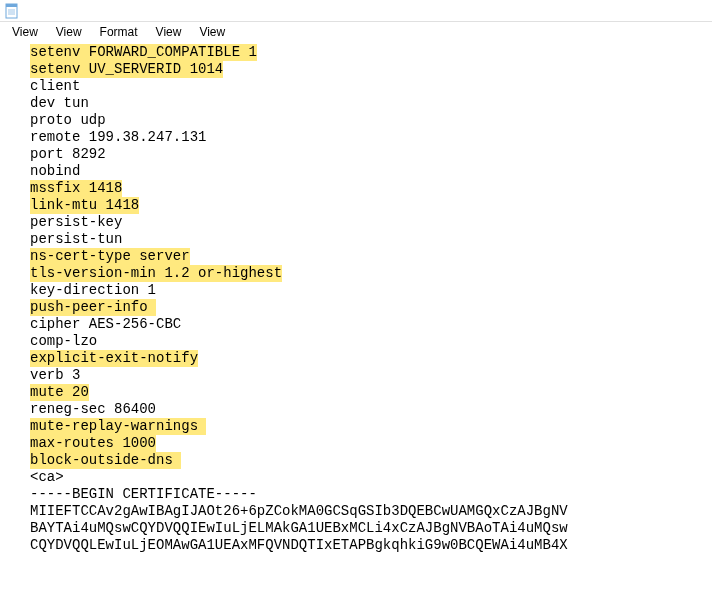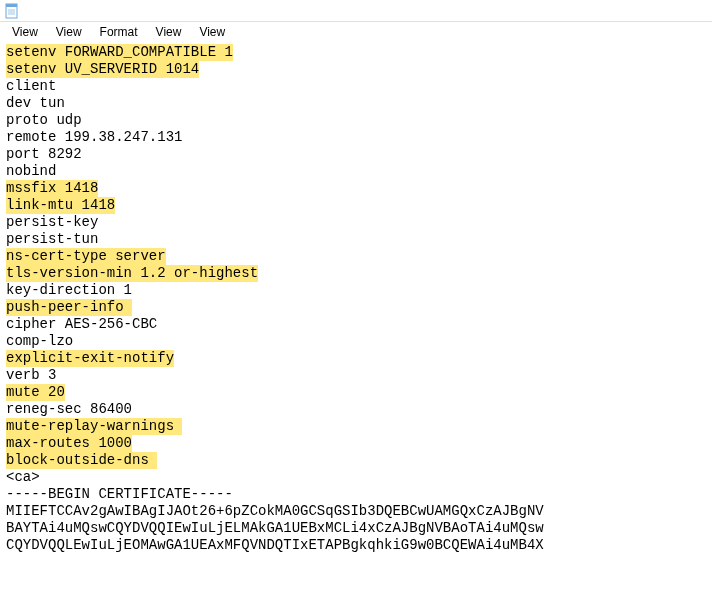--- a/index.html
+++ b/index.html
@@ -43,21 +43,21 @@
     }
     .editor {
       padding: 2px 6px 6px 6px;
       font-family: "Consolas", "Courier New", monospace;
       font-size: 14px;
       line-height: 17px;
       color: #000;
       white-space: pre;
       overflow: hidden;
     }
-    .line { display: block; }
+    .line { display: block; margin-left: 24px; }
     .hl {
       background: #ffe97f;
       display: inline-block;
     }
   </style>
 </head>
 <body>
 
 <div class="title-bar">
   <span class="notepad-icon">

